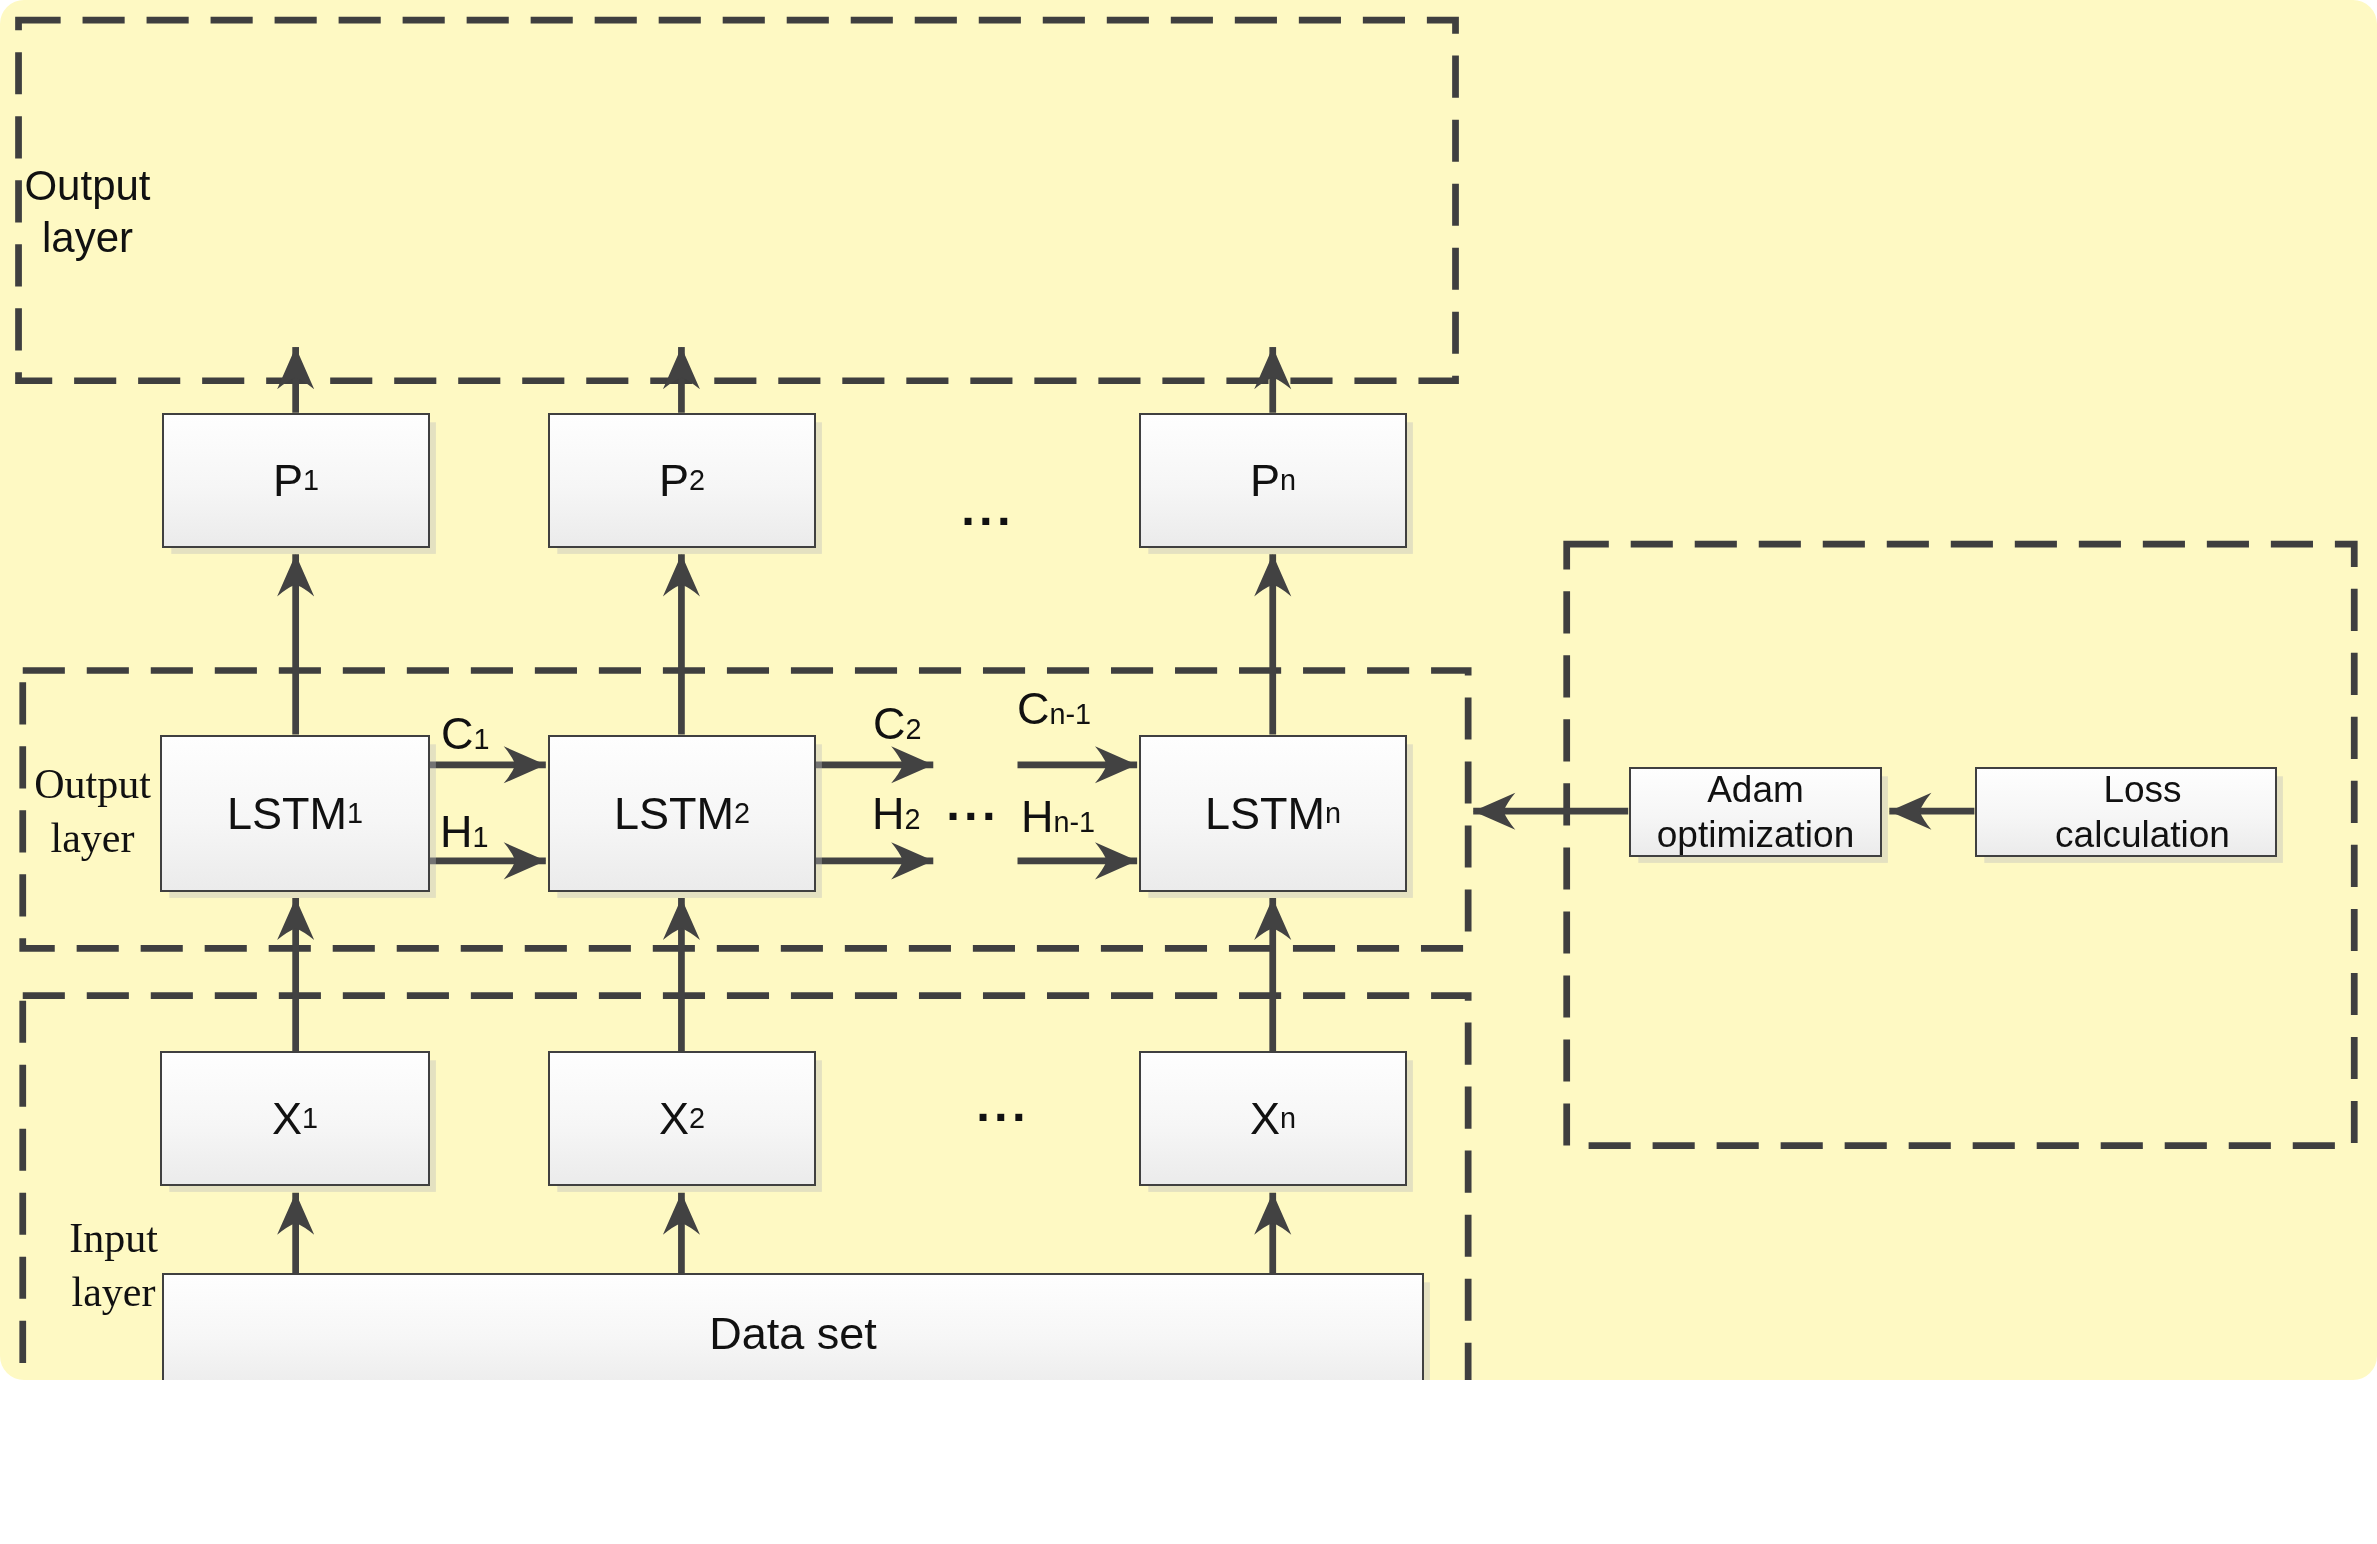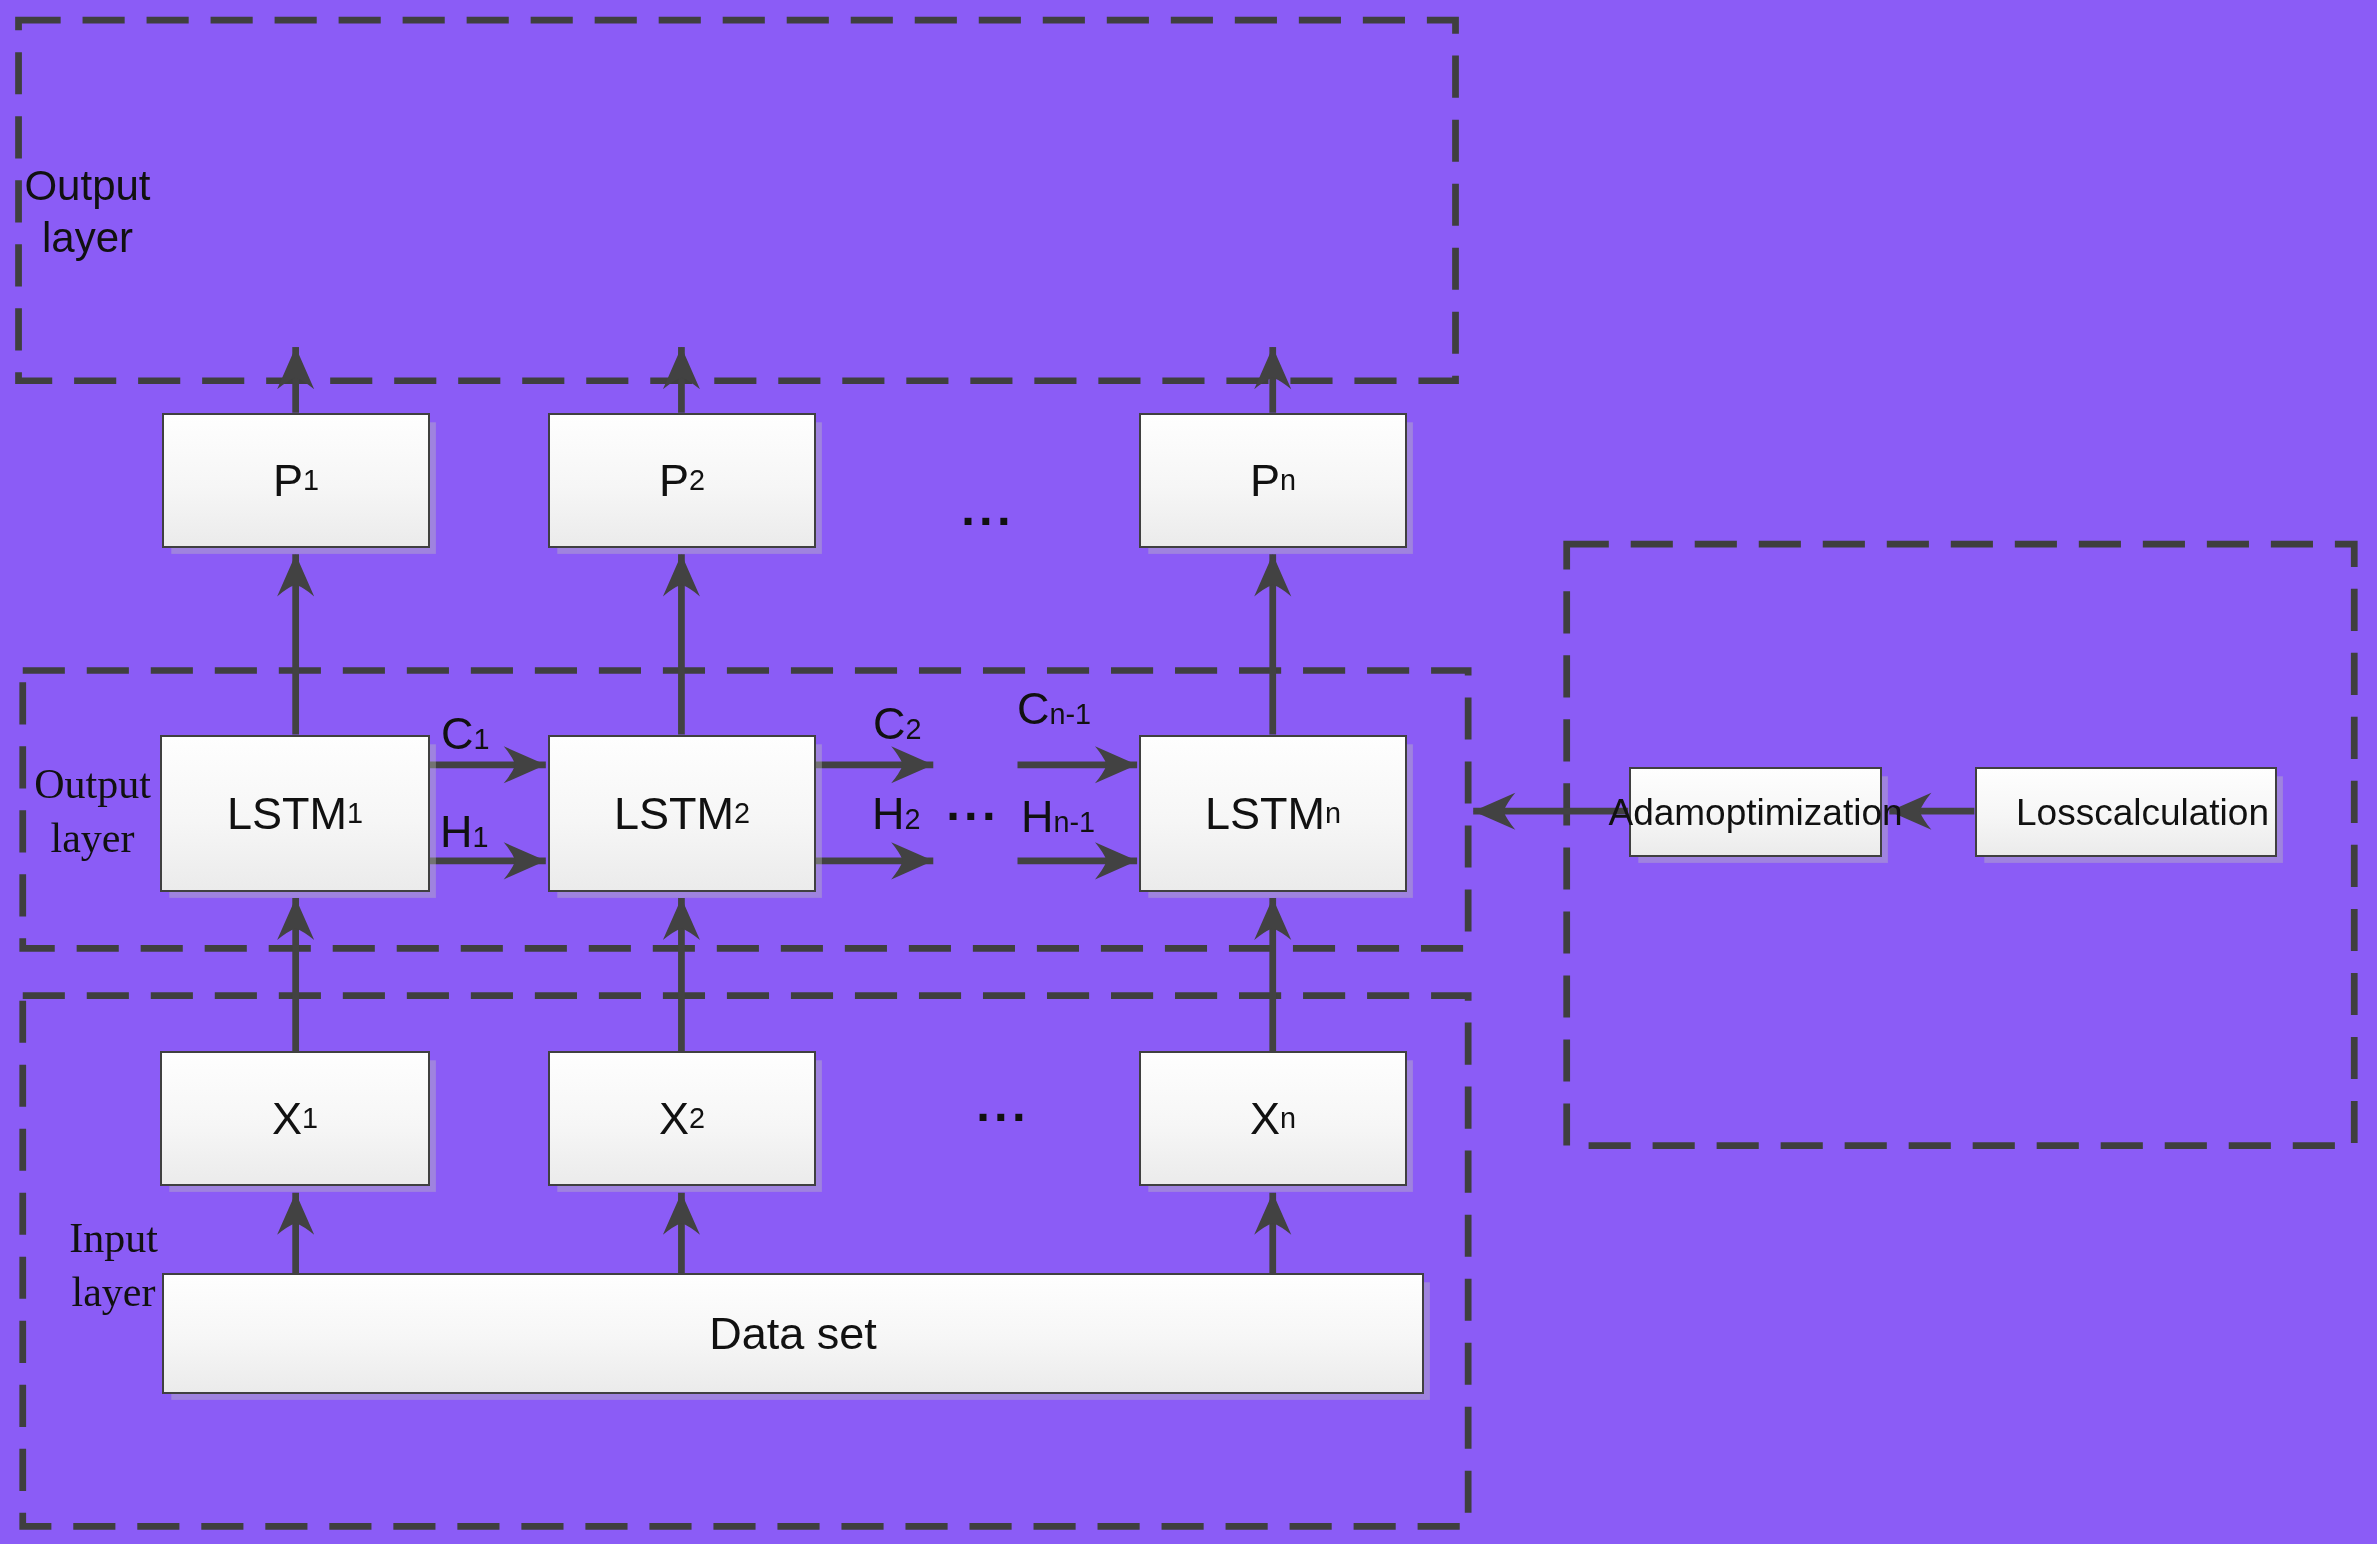--- a/index.html
+++ b/index.html
@@ -1,36 +1,37 @@
 <!DOCTYPE html>
 <html style="font-size:13.5px"><head>
 <meta charset="utf-8">
 <style>
   html,body{margin:0;padding:0;background:#ffffff;}
   .canvas{
     position:relative;
-    width:2377px;height:1544px;
-    background:#8b5cf6;
+    width:2377px;height:1380px;
+    background:#fef9c3;
     font-family:"Liberation Sans", sans-serif;
     color:#111111;
     overflow:hidden;
+    border-radius:24px;
   }
   .wires{position:absolute;left:0;top:0;}
   .solid-box{
     position:absolute;
     box-sizing:border-box;
     border:2.5px solid #404040;
     background:linear-gradient(180deg,#fefefe 0%,#f6f6f6 55%,#ebebeb 100%);
     box-shadow:7.6px 7.6px 0 -1.7px rgba(190,190,190,0.40);
     display:flex;align-items:center;justify-content:center;
     font-size:45px;
     white-space:nowrap;
   }
   .solid-box.small-font{font-size:37px;line-height:45px;text-align:center;}
-  .two-line{display:flex;flex-direction:row;align-items:center;justify-content:center;}
+  .two-line{display:flex;flex-direction:column;align-items:center;justify-content:center;}
   .sub{font-size:0.64em;}
   .edge-label{
     position:absolute;
     font-size:45px;line-height:1;
     white-space:nowrap;
   }
   .layer-label{
     position:absolute;
     text-align:center;
     font-size:42px;

